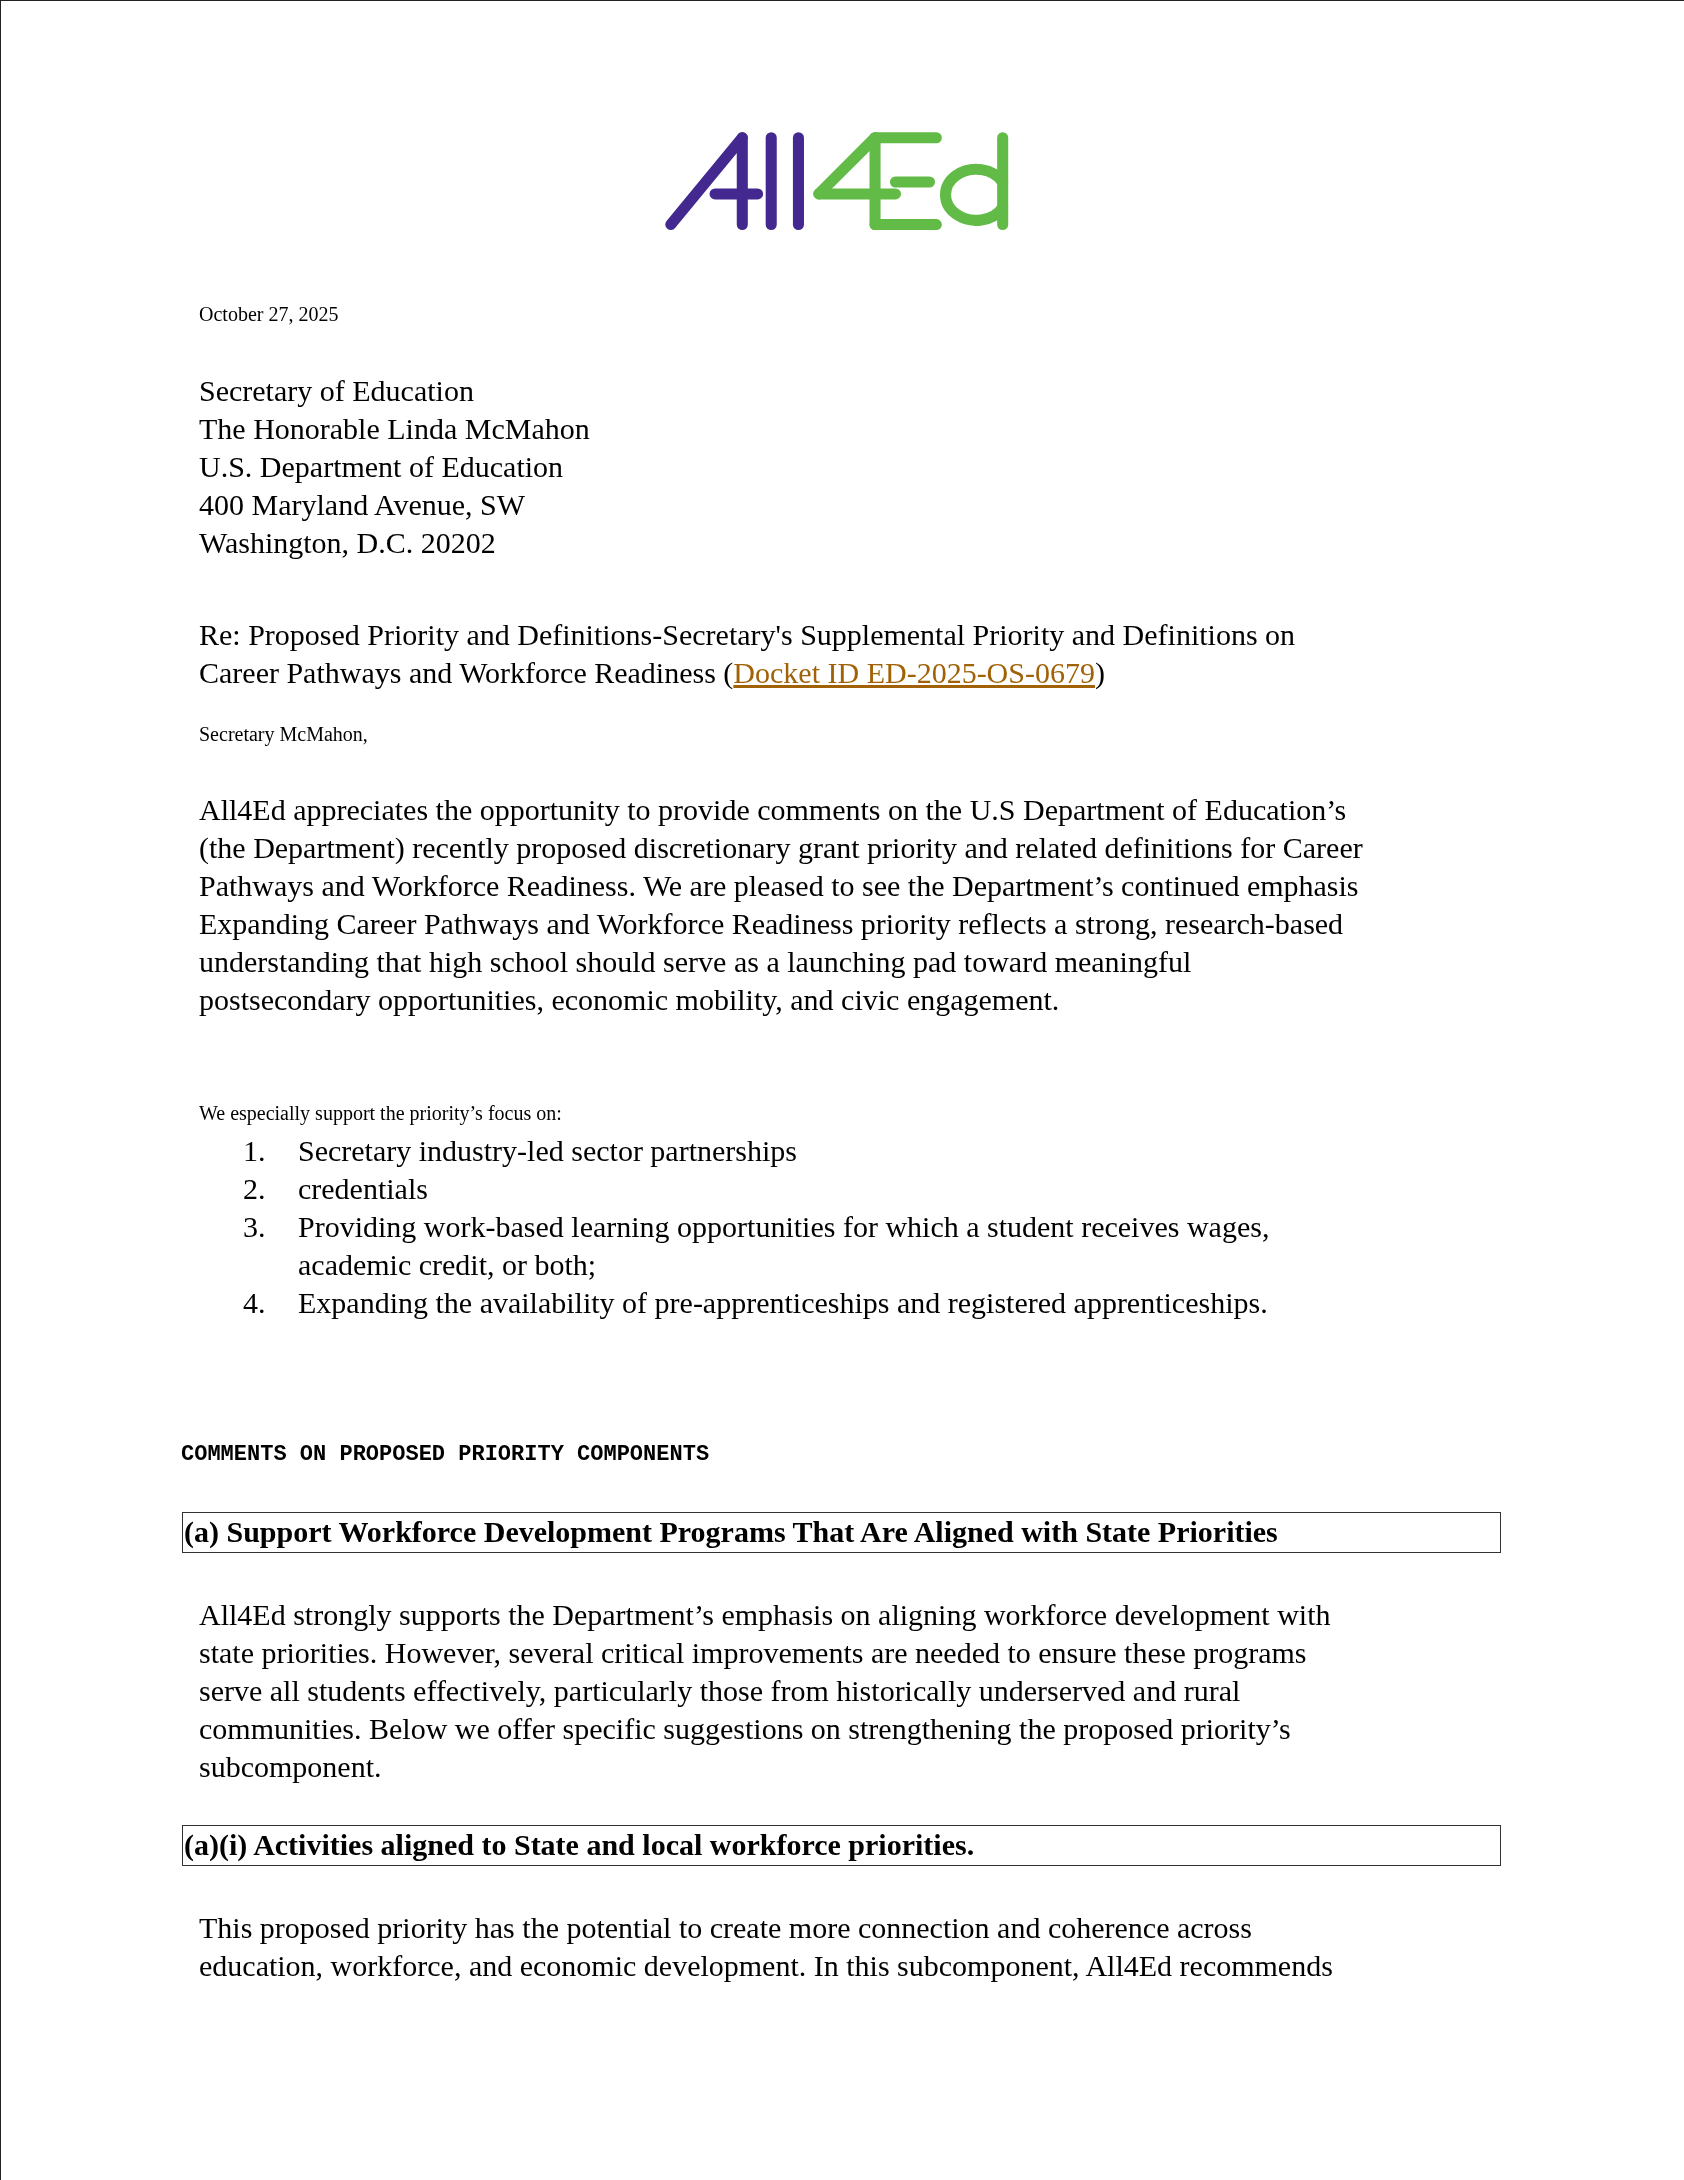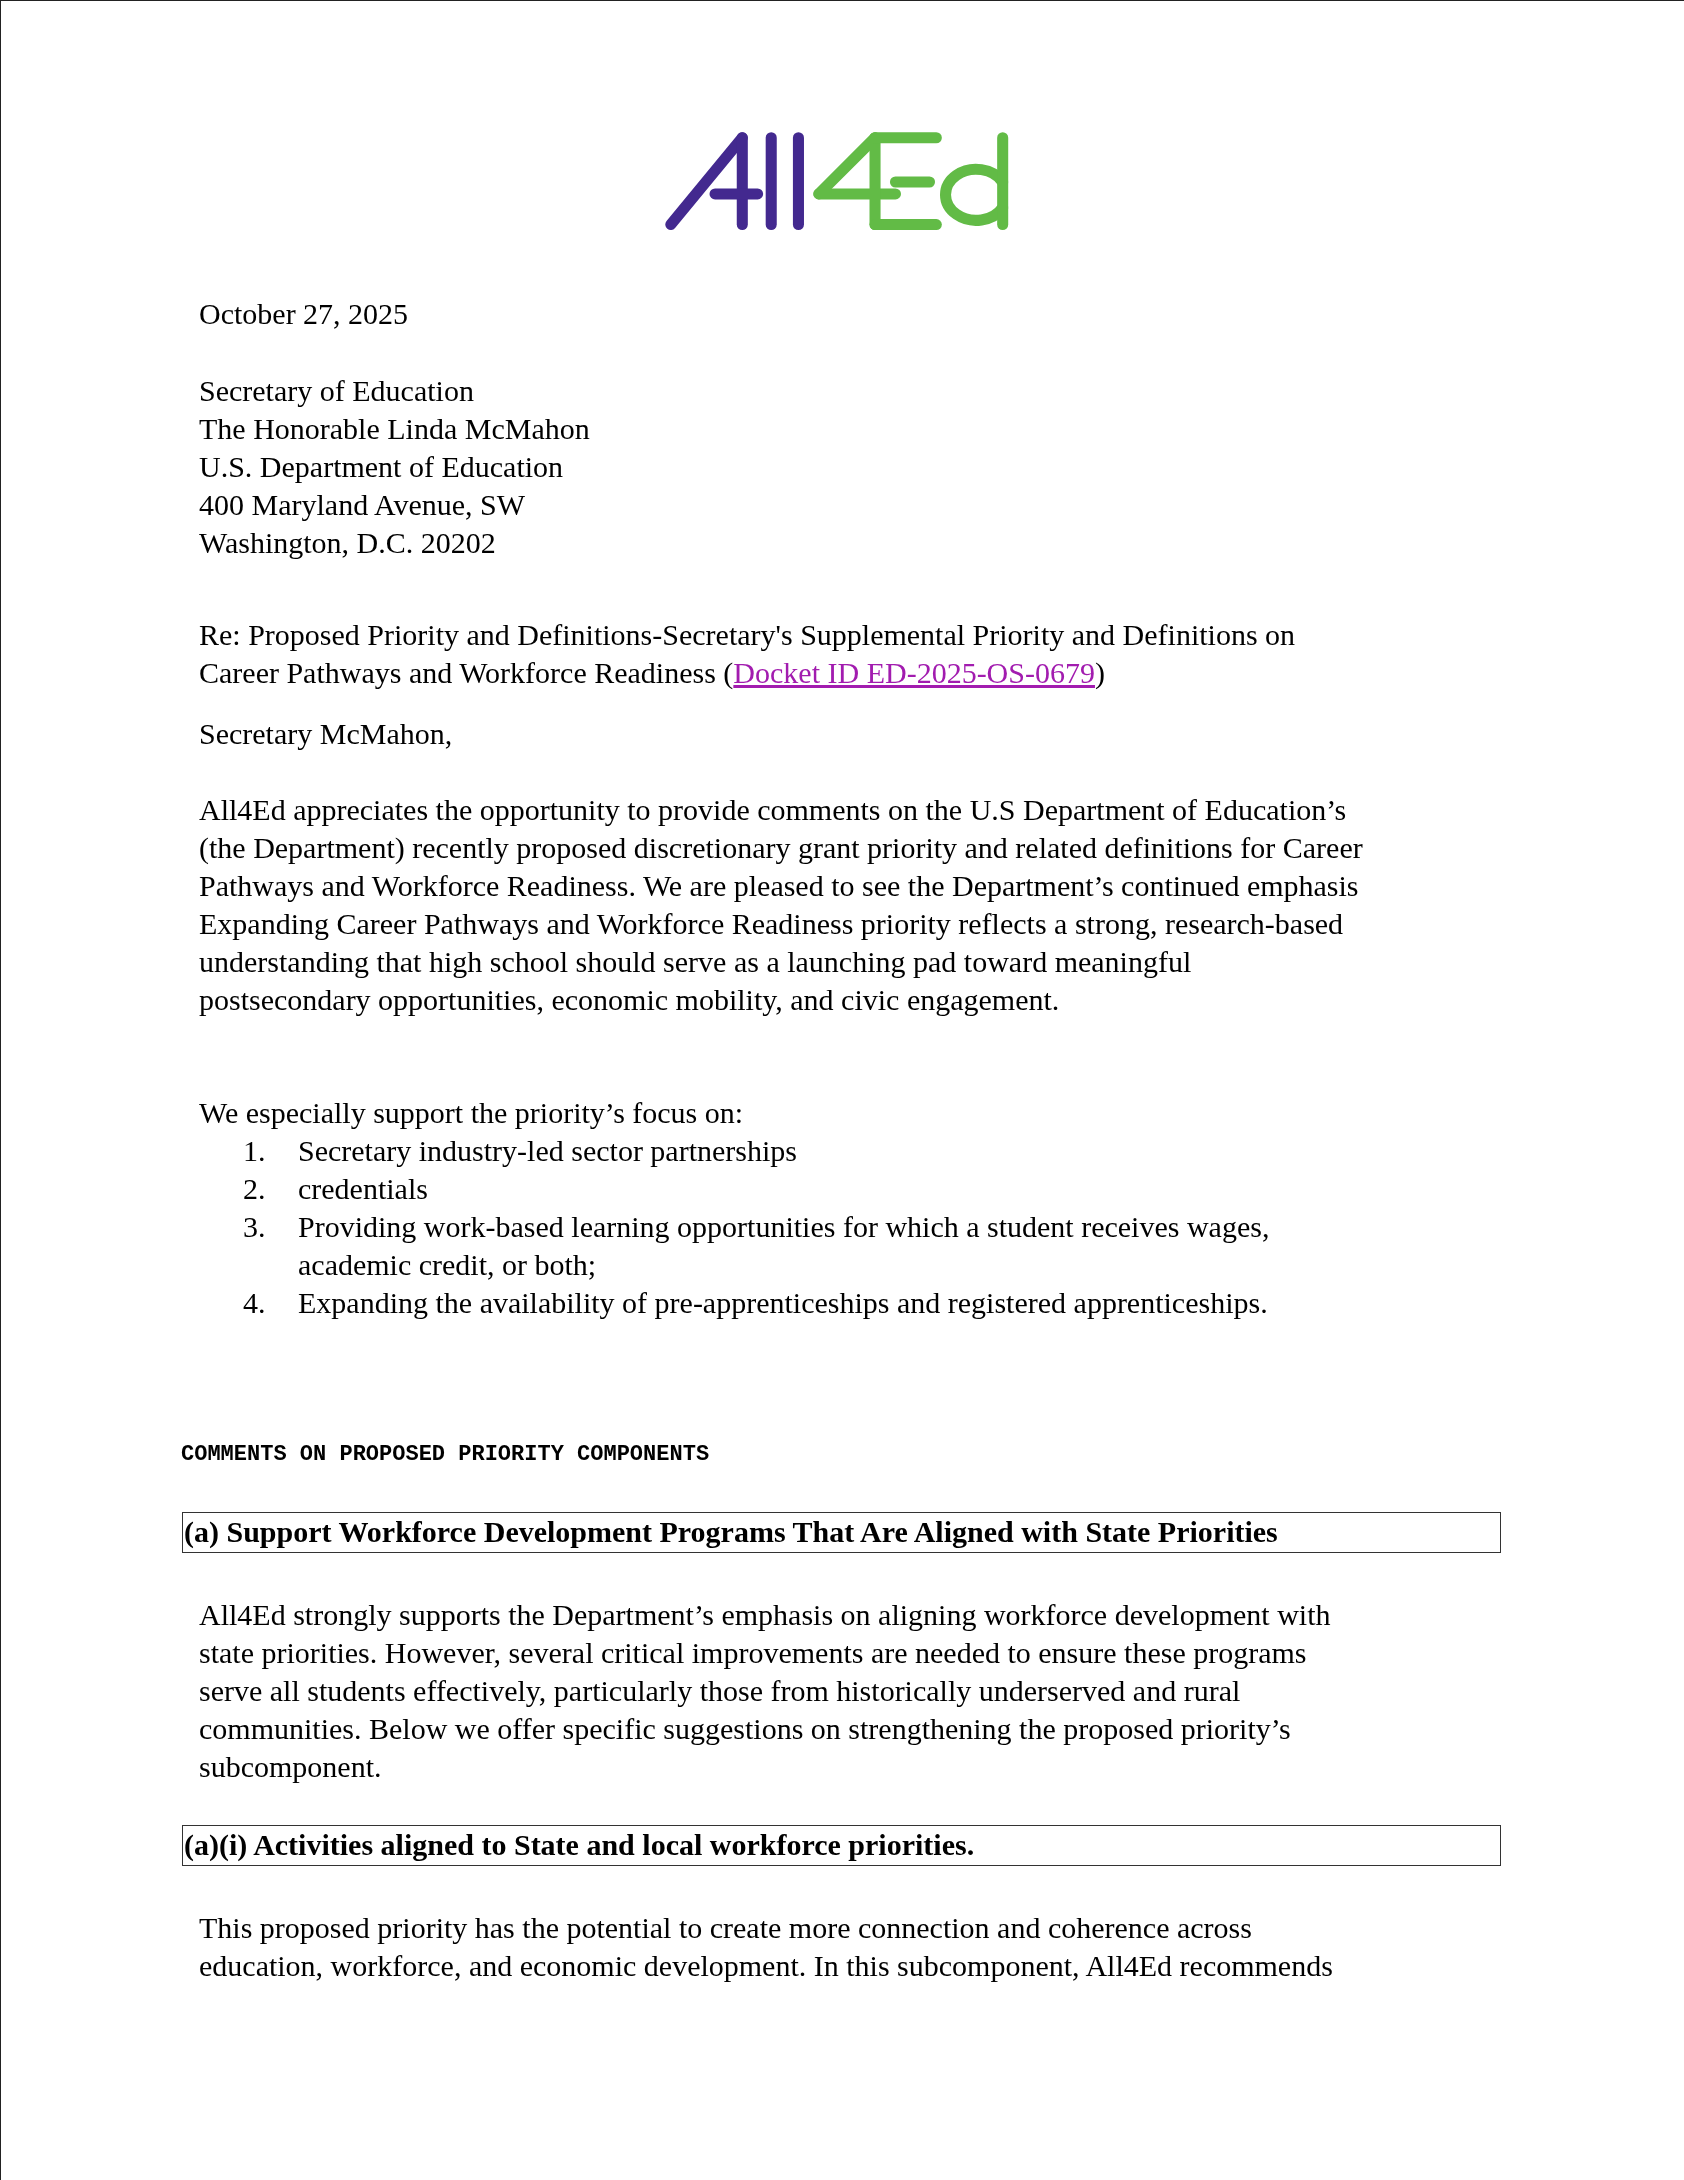--- a/index.html
+++ b/index.html
@@ -6,24 +6,24 @@
   body { width: 1685px; height: 2181px; position: relative; overflow: hidden; }
   .page {
     position: absolute; left: 0; top: 0; width: 1683px; height: 2179px;
     border: 0.9px solid #222; background: #fff;
     font-family: "Liberation Serif", "DejaVu Serif", serif;
     color: #000;
   }
   .logo {
     position: absolute; left: 663px; top: 128px; width: 354px; height: 106px;
   }
-  .text { position: absolute; left: 198px; font-size: 30px; line-height: 38px; white-space: nowrap; }
+  .text { position: absolute; left: 198px; font-size: 20px; line-height: 38px; white-space: nowrap; }
   .para { position: absolute; left: 198px; width: 1329px; font-size: 30px; line-height: 38px; }
   .para .line { display: block; white-space: nowrap; }
-  a.doc-link { color: #a21caf; text-decoration: underline; }
+  a.doc-link { color: #a16207; text-decoration: underline; }
   ol.focus-list { position: absolute; left: 198px; top: 1131px; margin: 0; padding: 0; list-style: none; font-size: 30px; line-height: 38px; }
   ol.focus-list li { position: relative; padding-left: 99px; }
   ol.focus-list li .num { position: absolute; left: 44px; top: 0; }
   ol.focus-list li .line { display: block; white-space: nowrap; }
   .heading { position: absolute; left: 180px; font-weight: bold; font-size: 22px; line-height: 38px; white-space: nowrap; font-family: Liberation Mono, monospace; }
   .boxed {
     position: absolute; left: 181px; width: 1319px; height: 41px;
     border: 1.7px solid #333; box-sizing: border-box;
     font-weight: bold; font-size: 30px; line-height: 37px; padding-left: 1px; white-space: nowrap;
   }

